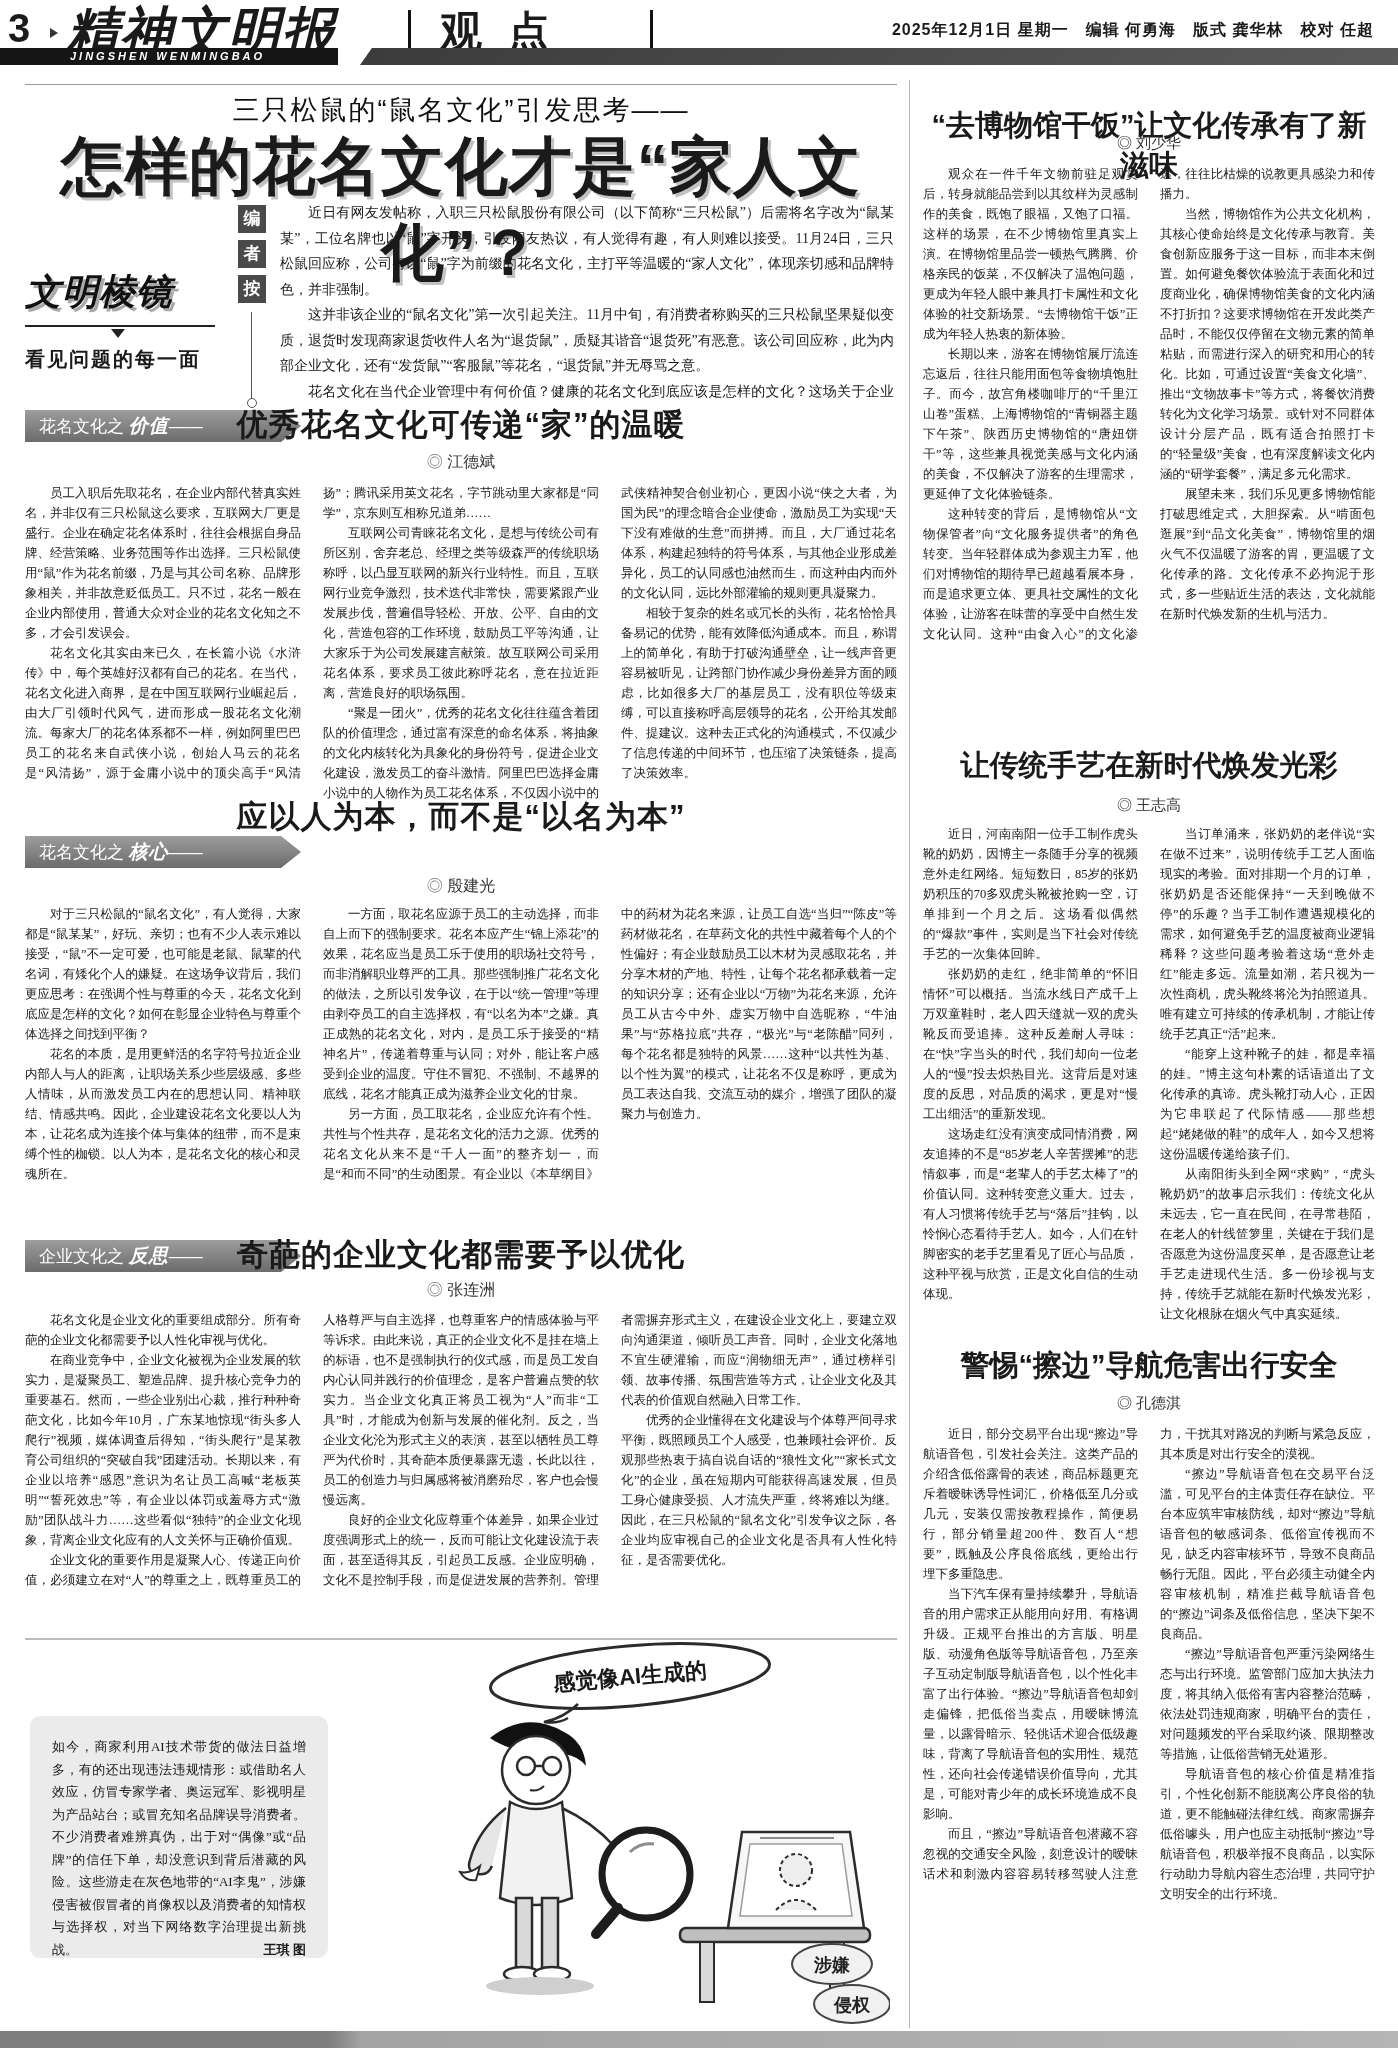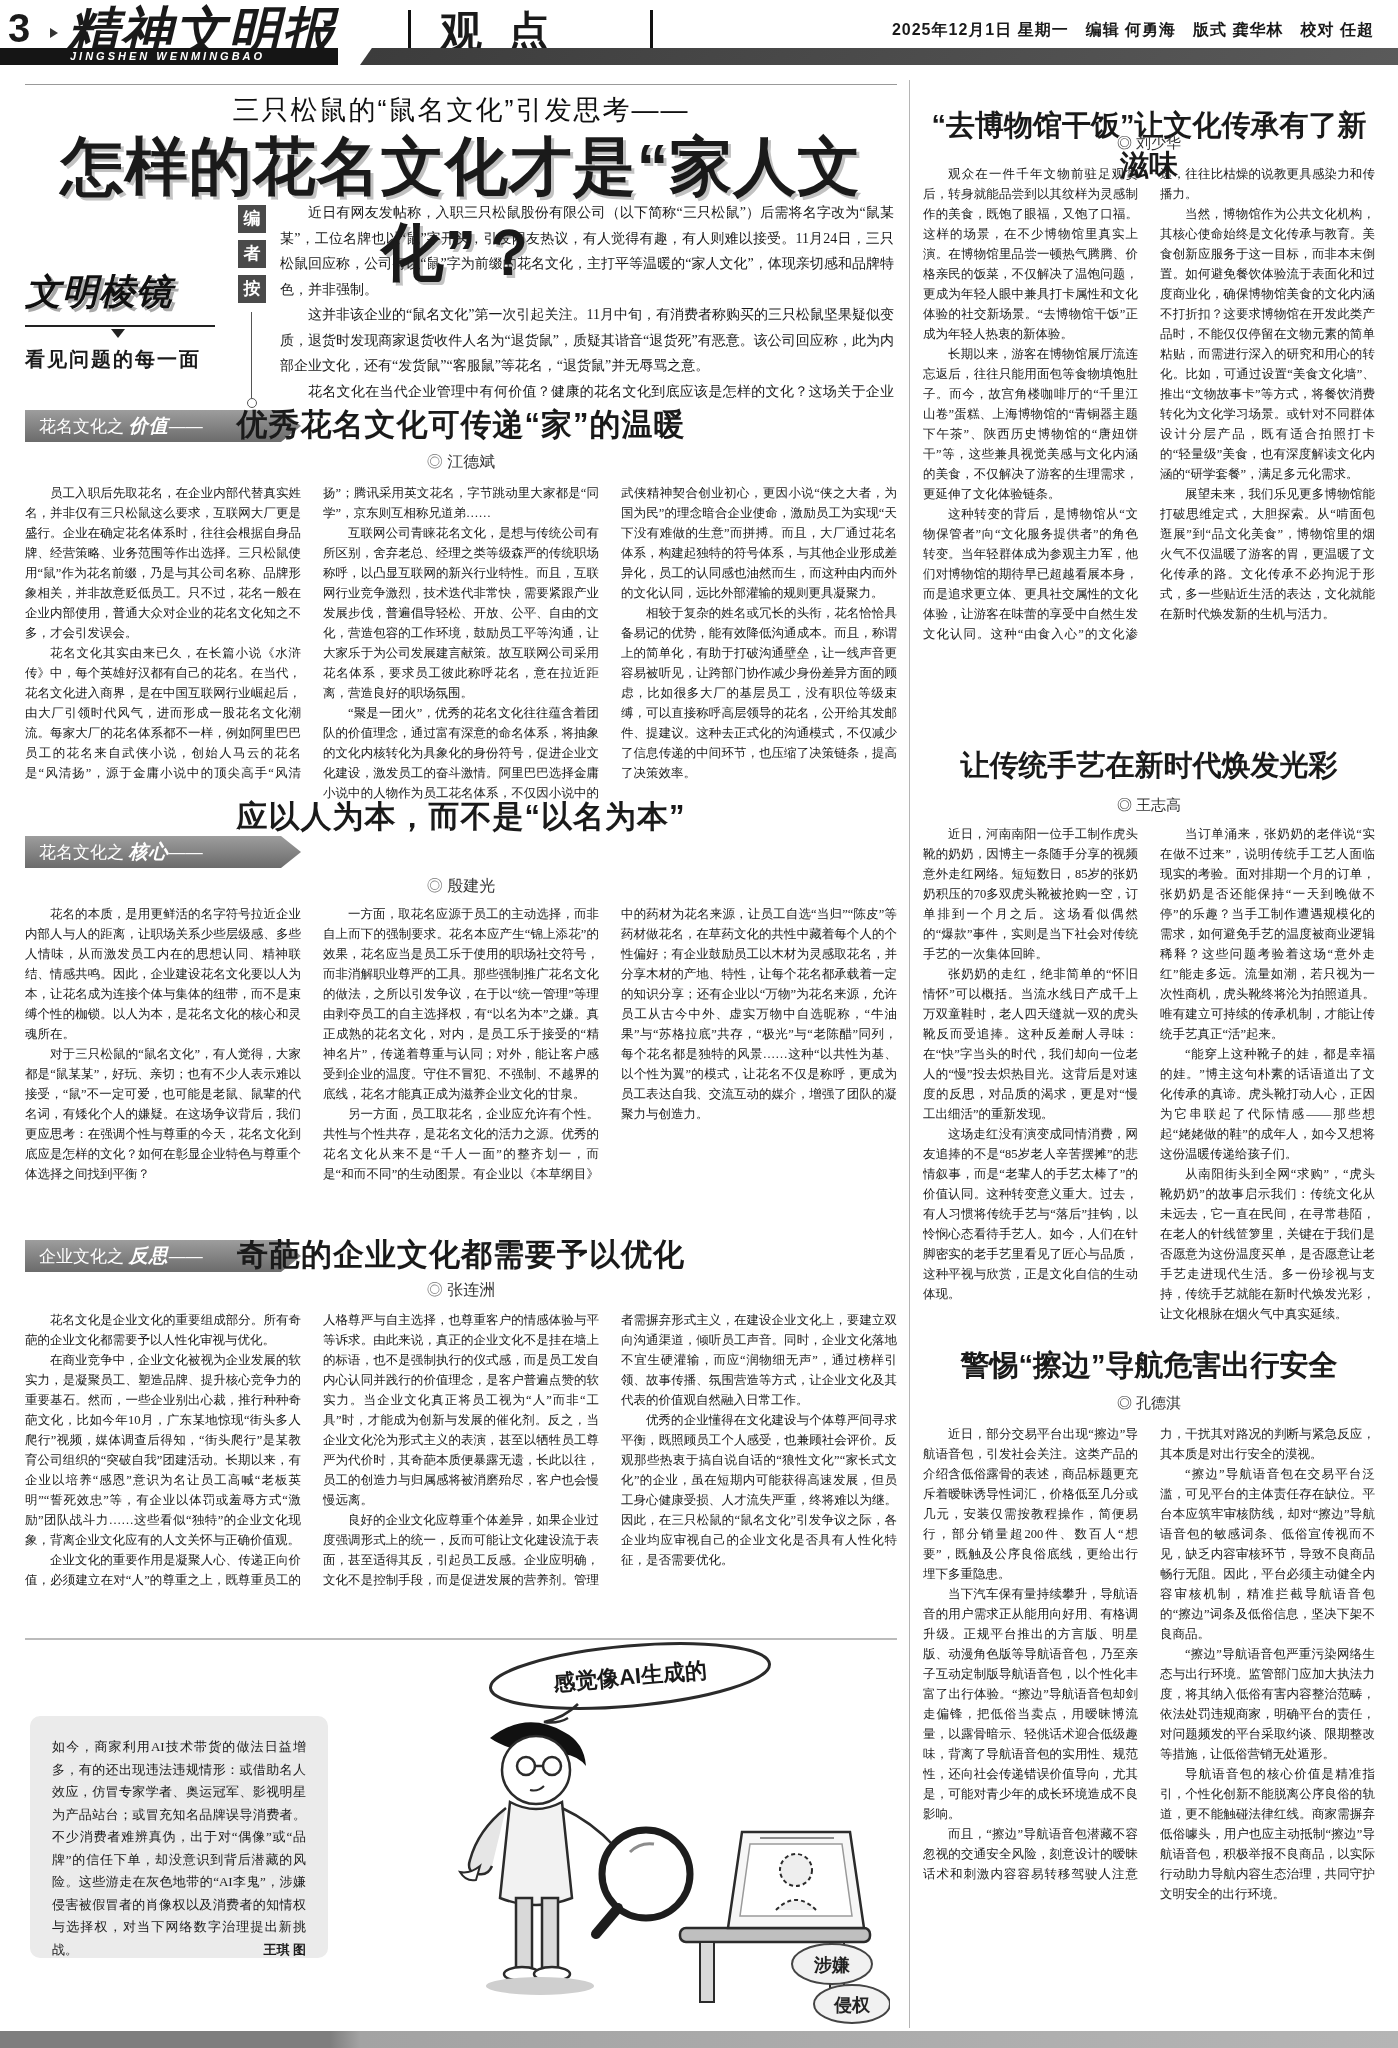--- a/index.html
+++ b/index.html
@@ -134,22 +134,22 @@
   </div>
 
 <div class="abs sec-banner" style="left:25px;top:836px;width:232px;">
   <span>花名文化之</span> <b>核心</b><span>——</span>
 </div>
 <div class="abs left-col art-title" style="top:796px;">应以人为本，而不是“以名为本”</div>
 <div class="abs left-col byline" style="top:876px;">
   <span class="ring">◎</span> <span>殷建光</span>
 </div>
 <div class="abs left-col body3" style="top:904px;height:314px;">
+    <p>对于三只松鼠的“鼠名文化”，有人觉得，大家都是“鼠某某”，好玩、亲切；也有不少人表示难以接受，“鼠”不一定可爱，也可能是老鼠、鼠辈的代名词，有矮化个人的嫌疑。在这场争议背后，我们更应思考：在强调个性与尊重的今天，花名文化到底应是怎样的文化？如何在彰显企业特色与尊重个体选择之间找到平衡？</p>
     <p>花名的本质，是用更鲜活的名字符号拉近企业内部人与人的距离，让职场关系少些层级感、多些人情味，从而激发员工内在的思想认同、精神联结、情感共鸣。因此，企业建设花名文化要以人为本，让花名成为连接个体与集体的纽带，而不是束缚个性的枷锁。以人为本，是花名文化的核心和灵魂所在。</p>
-    <p>对于三只松鼠的“鼠名文化”，有人觉得，大家都是“鼠某某”，好玩、亲切；也有不少人表示难以接受，“鼠”不一定可爱，也可能是老鼠、鼠辈的代名词，有矮化个人的嫌疑。在这场争议背后，我们更应思考：在强调个性与尊重的今天，花名文化到底应是怎样的文化？如何在彰显企业特色与尊重个体选择之间找到平衡？</p>
     <p>一方面，取花名应源于员工的主动选择，而非自上而下的强制要求。花名本应产生“锦上添花”的效果，花名应当是员工乐于使用的职场社交符号，而非消解职业尊严的工具。那些强制推广花名文化的做法，之所以引发争议，在于以“统一管理”等理由剥夺员工的自主选择权，有“以名为本”之嫌。真正成熟的花名文化，对内，是员工乐于接受的“精神名片”，传递着尊重与认同；对外，能让客户感受到企业的温度。守住不冒犯、不强制、不越界的底线，花名才能真正成为滋养企业文化的甘泉。</p>
     <p>另一方面，员工取花名，企业应允许有个性。共性与个性共存，是花名文化的活力之源。优秀的花名文化从来不是“千人一面”的整齐划一，而是“和而不同”的生动图景。有企业以《本草纲目》中的药材为花名来源，让员工自选“当归”“陈皮”等药材做花名，在草药文化的共性中藏着每个人的个性偏好；有企业鼓励员工以木材为灵感取花名，并分享木材的产地、特性，让每个花名都承载着一定的知识分享；还有企业以“万物”为花名来源，允许员工从古今中外、虚实万物中自选昵称，“牛油果”与“苏格拉底”共存，“极光”与“老陈醋”同列，每个花名都是独特的风景……这种“以共性为基、以个性为翼”的模式，让花名不仅是称呼，更成为员工表达自我、交流互动的媒介，增强了团队的凝聚力与创造力。</p>
   </div>
 
 <div class="abs sec-banner" style="left:25px;top:1240px;width:232px;">
   <span>企业文化之</span> <b>反思</b><span>——</span>
 </div>
 <div class="abs left-col art-title" style="top:1234px;">奇葩的企业文化都需要予以优化</div>
 <div class="abs left-col byline" style="top:1280px;">
   <span class="ring">◎</span> <span>张连洲</span>

